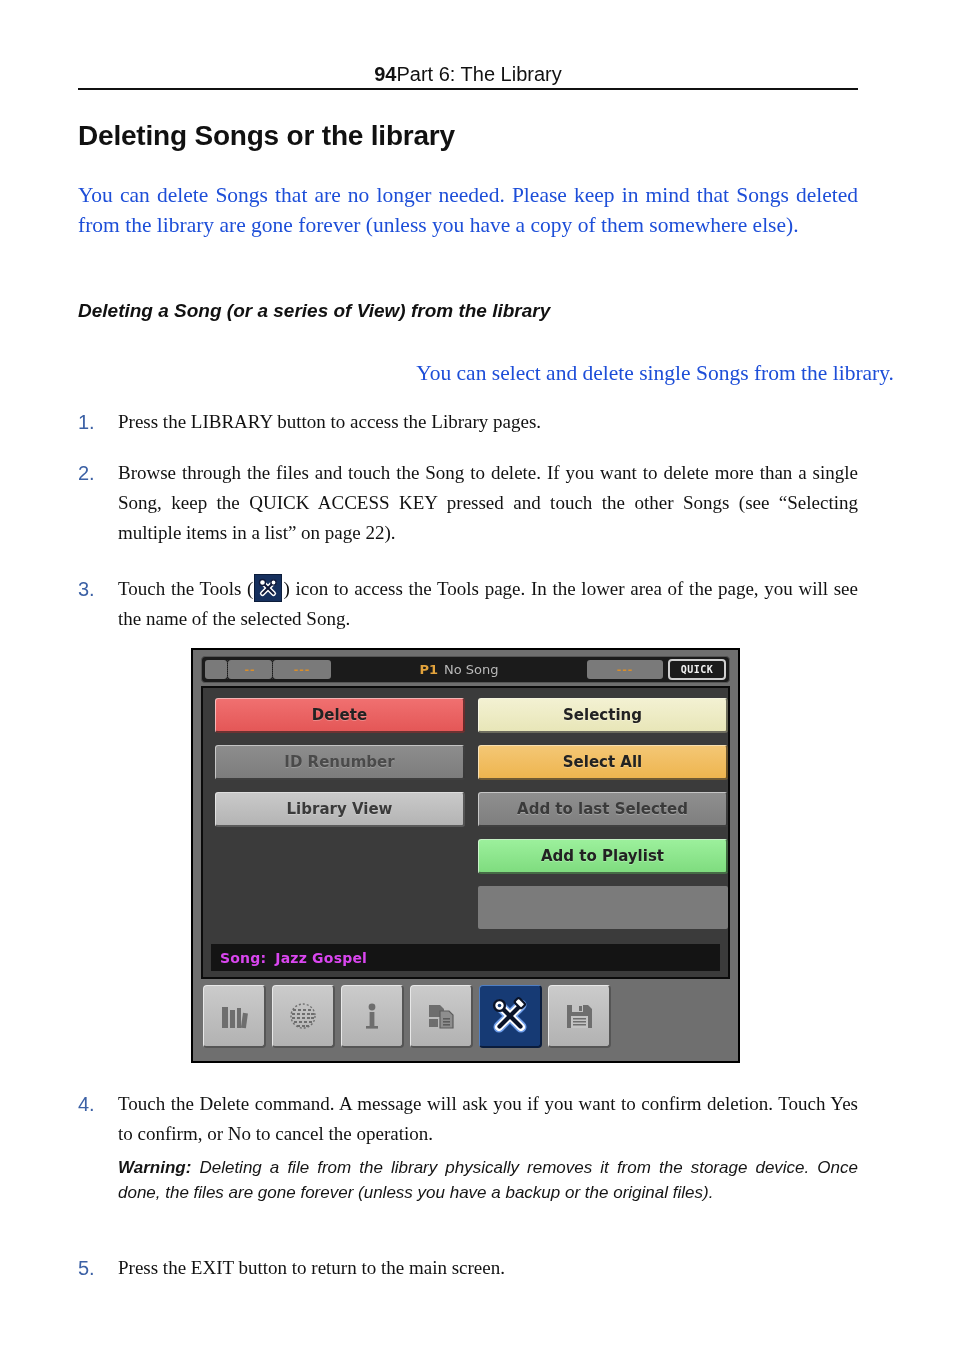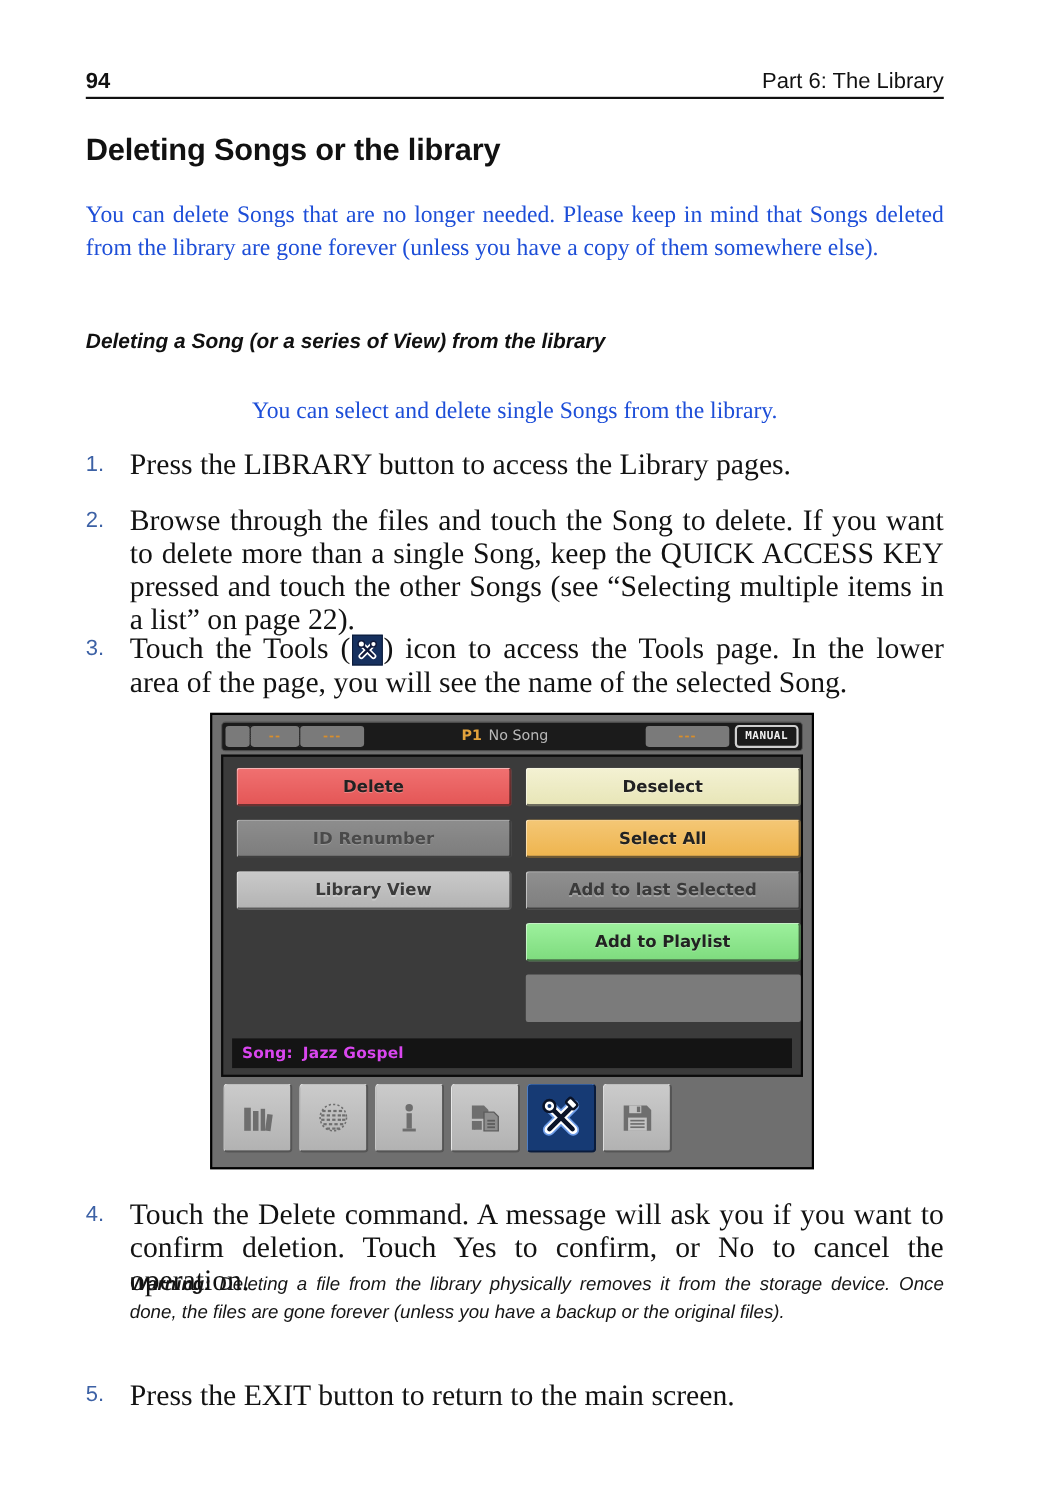--- a/index.html
+++ b/index.html
@@ -6,21 +6,21 @@
   body{
     width:954px;height:1354px;background:#ffffff;
     font-family:"Liberation Serif",serif;color:#121212;
     -webkit-font-smoothing:antialiased;
   }
   .page{position:relative;width:954px;height:1354px;overflow:hidden;}
 
   
   .runhead{
     position:absolute;left:78px;top:48px;width:780px;height:38px;
-    display:flex;align-items:flex-end;justify-content:space-between;
+    display:flex;align-items:flex-end;justify-content:center;
     font-family:"Liberation Sans",sans-serif;
   }
   .runhead .folio{font-size:20px;font-weight:bold;color:#111;letter-spacing:0;}
   .runhead .secname{font-size:20px;color:#111;}
   .rule{position:absolute;left:78px;top:88px;width:780px;height:2px;background:#111;}
 
   
   .h1{
     position:absolute;left:78px;top:120px;width:780px;
     font-family:"Liberation Sans",sans-serif;
@@ -30,33 +30,33 @@
     position:absolute;left:78px;top:300px;width:780px;
     font-family:"Liberation Sans",sans-serif;
     font-size:19px;font-weight:bold;font-style:italic;color:#111;
   }
 
   
   .para{
     position:absolute;left:78px;width:780px;
     font-size:21.5px;line-height:30px;text-align:justify;color:#1d4ed8;
   }
-  .para.nojust{text-align:center;}
+  .para.nojust{text-align:right;margin-left:36px;}
   #intro-para{top:180px;}
   #lead-para{top:358px;}
 
   
   .step{position:absolute;left:78px;width:780px;display:flex;}
   .step .num{
     width:40px;flex:0 0 40px;
     font-family:"Liberation Sans",sans-serif;
     font-size:20px;color:#3c61a5;line-height:30px;
   }
   .step .txt{
-    flex:1 1 auto;font-size:27px;line-height:30px;
+    flex:1 1 auto;font-size:19px;line-height:30px;
     text-align:justify;color:#121212;
   }
   .step .txt.nojust{text-align:left;}
   #step-1{top:407px;}
   #step-2{top:458px;}
   #step-3{top:574px;}
   #step-4{top:1089px;}
   #step-5{top:1253px;}
 
   
@@ -212,34 +212,34 @@
         <div class="tb-seg tb-s1"></div>
         <div class="tb-dot"></div>
         <div class="tb-seg tb-s2">--</div>
         <div class="tb-dot"></div>
         <div class="tb-seg tb-s3">---</div>
         <div class="tb-title">
           <span class="p1">P1</span>
           <span class="nosong">No Song</span>
         </div>
         <div class="tb-seg tb-s4">---</div>
-        <div class="tb-manual">MANUAL</div>
+        <div class="tb-manual">QUICK</div>
       </div>
 
       <div class="panel">
         <div class="btn-grid">
 
           <div class="col col-left">
             <div class="dbtn red">Delete</div>
             <div class="dbtn graydark">ID Renumber</div>
             <div class="dbtn graylight">Library View</div>
           </div>
 
           <div class="col col-right">
-            <div class="dbtn cream">Deselect</div>
+            <div class="dbtn cream">Selecting</div>
             <div class="dbtn orange">Select All</div>
             <div class="dbtn graymid">Add to last Selected</div>
             <div class="dbtn green">Add to Playlist</div>
             <div class="blankpanel"></div>
           </div>
 
         </div>
 
         <div class="songbar">
           <span class="lbl">Song:</span>

